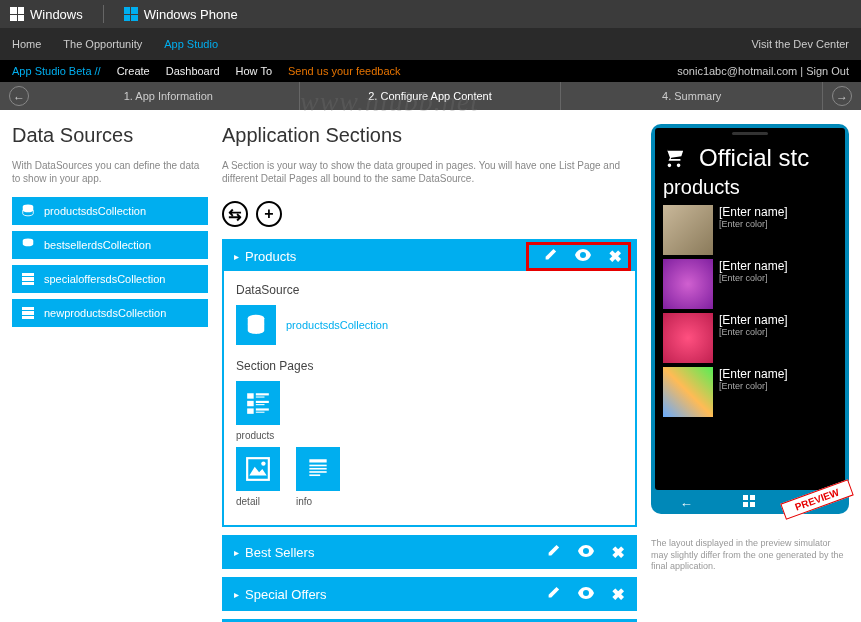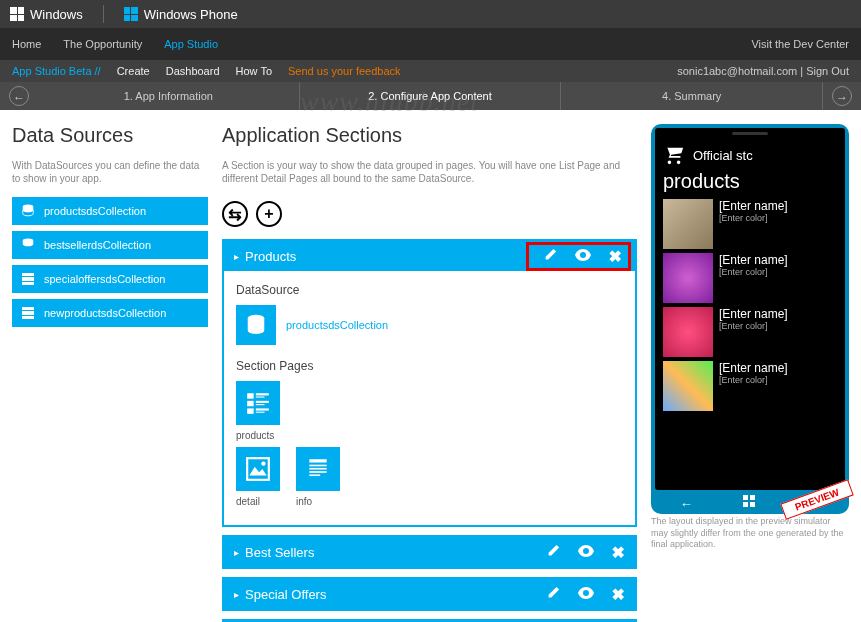--- a/index.html
+++ b/index.html
@@ -12,21 +12,21 @@
 .header1 .logo { width: 14px; height: 14px; display: inline-block; margin-right: 6px; }
 .logo-grid { display: grid; grid-template-columns: 1fr 1fr; grid-template-rows: 1fr 1fr; gap: 1px; width: 14px; height: 14px; }
 .logo-grid span { background: #fff; }
 .logo-grid.blue span { background: #00aeef; }
 
 .header2 { background: #2a2a2a; height: 32px; display: flex; align-items: center; padding: 0 12px; color: #ccc; font-size: 11px; justify-content: space-between; }
 .header2 .nav { display: flex; gap: 22px; }
 .header2 .nav a { color: #ccc; }
 .header2 .nav a.active { color: #00aeef; }
 
-.header3 { background: #404040; height: 22px; display: flex; align-items: center; padding: 0 12px; color: #eee; font-size: 11px; justify-content: space-between; }
+.header3 { background: #000000; height: 22px; display: flex; align-items: center; padding: 0 12px; color: #eee; font-size: 11px; justify-content: space-between; }
 .header3 .left { display: flex; gap: 16px; align-items: center; }
 .header3 .brand { color: #00aeef; }
 .header3 .feedback { color: #e57300; }
 .header3 .right { color: #ccc; }
 
 .header4 { background: #4a4a4a; height: 28px; display: flex; align-items: center; color: #ccc; font-size: 11px; }
 .header4 .arrow-btn { width: 38px; display: flex; align-items: center; justify-content: center; height: 100%; }
 .header4 .arrow-circle { width: 20px; height: 20px; border: 1px solid #888; border-radius: 50%; display: flex; align-items: center; justify-content: center; font-size: 12px; color: #ccc; }
 .header4 .step { flex: 1; text-align: center; border-right: 1px solid #666; height: 100%; display: flex; align-items: center; justify-content: center; }
 .header4 .step:last-of-type { border-right: none; }
@@ -67,36 +67,36 @@
 .page-tile { display: flex; flex-direction: column; align-items: flex-start; gap: 5px; }
 .page-tile .tile { width: 44px; height: 44px; background: #00aeef; display: flex; align-items: center; justify-content: center; }
 .page-tile .tlabel { font-size: 10px; color: #555; }
 
 
 .phone { width: 198px; height: 390px; background: #0088b8; border-radius: 10px; padding: 4px; position: relative; }
 .phone-inner { background: #000; width: 100%; height: 362px; border-radius: 3px; padding: 10px 8px 4px 8px; color: #fff; overflow: hidden; }
 .phone-ear { position: absolute; top: 8px; left: 50%; transform: translateX(-50%); width: 36px; height: 3px; background: #333; border-radius: 2px; }
 .phone-title-row { display: flex; align-items: center; gap: 8px; margin-bottom: 4px; margin-top: 6px; }
 .cart-icon { width: 22px; height: 22px; }
-.phone-title { font-size: 13px; white-space: nowrap; }
+.phone-title { font-size: 24px; white-space: nowrap; margin-left: 6px; }
 .phone-sub { font-size: 20px; margin-bottom: 6px; }
 .prod-row { display: flex; gap: 6px; margin-bottom: 4px; align-items: flex-start; }
 .prod-img { width: 50px; height: 50px; background: #777; flex-shrink: 0; }
 .prod-img.p1 { background: linear-gradient(135deg,#c9b89a,#8a7a5a); }
 .prod-img.p2 { background: radial-gradient(circle,#d060d0,#8020a0); }
 .prod-img.p3 { background: radial-gradient(circle,#ff5080,#c02050); }
 .prod-img.p4 { background: linear-gradient(45deg,#6af,#fb5,#5e5); }
 .prod-txt .pname { font-size: 12px; }
 .prod-txt .pcolor { font-size: 9px; color: #aaa; }
 .phone-nav { display: flex; justify-content: space-around; align-items: center; height: 24px; color: #fff; font-size: 13px; }
 .phone-nav svg { fill: #fff; }
 
 .preview-badge { position: absolute; bottom: 6px; right: -4px; background: #fff; color: #e60000; font-size: 10px; font-weight: bold; padding: 2px 12px; transform: rotate(-20deg); border: 1px solid #e60000; }
 
-.preview-note { font-size: 9px; color: #999; margin-top: 2px; line-height: 1.3; }
+.preview-note { font-size: 9px; color: #999; margin-top: 24px; line-height: 1.3; }
 
 .watermark { position: absolute; top: 86px; left: 300px; color: rgba(120,120,120,.28); font-size: 28px; font-style: italic; font-weight: 400; letter-spacing: 1px; pointer-events: none; z-index: 200; font-family: Georgia, serif; }
 
 .dblist-icon { display: grid; grid-template-rows: 1fr 1fr 1fr; gap: 1px; width: 12px; height: 12px; }
 .dblist-icon span { background: #fff; }
 </style>
 </head>
 <body>
 
 <div class="watermark">www.niubb.net</div>

